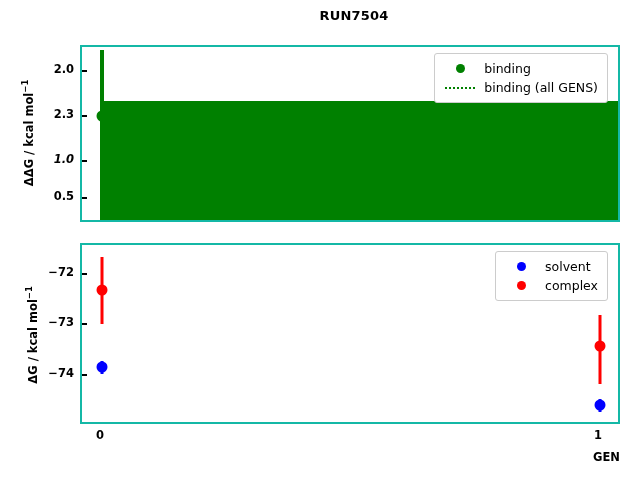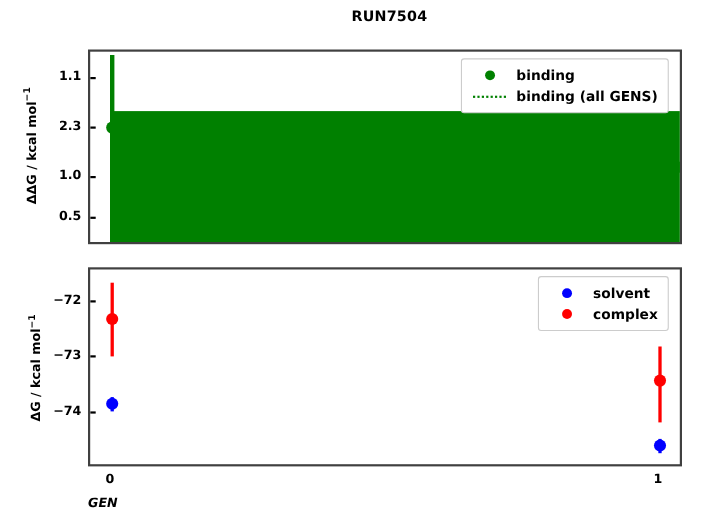--- a/index.html
+++ b/index.html
@@ -31,24 +31,23 @@
     font-size: 13px;
     font-weight: bold;
     color: #000000;
     letter-spacing: 0.2px;
     padding-left: 34px;
   }
   
   .axes {
     position: absolute;
     box-sizing: border-box;
-    border: 2px solid #404040;
+    border: 2px solid #14b8a6;
     background: #ffffff;
     overflow: hidden;
-    font-weight: bold;
   }
   #axes-top {
     left: 80px;
     top: 45px;
     width: 540px;
     height: 177px;
   }
   #axes-bottom {
     left: 80px;
     top: 243px;
@@ -93,25 +92,24 @@
     font-weight: bold;
     color: #000000;
     transform: translateX(-50%);
     white-space: nowrap;
   }
   .xlabel {
     position: absolute;
     left: 80px;
     width: 540px;
     top: 450px;
-    text-align: left;
+    text-align: right;
     font-size: 11.5px;
     font-weight: bold;
     color: #000000;
-    font-style: italic;
   }
   
   .ylabel {
     position: absolute;
     font-size: 11.5px;
     font-weight: bold;
     color: #000000;
     white-space: nowrap;
     transform-origin: 50% 50%;
     transform: rotate(-90deg);
@@ -203,23 +201,23 @@
 </style>
 </head>
 <body>
 
 <div class="figure">
 
   <div class="fig-title">RUN7504</div>
 
   <div class="ylabel" id="ylabel-top"><span>ΔΔG / kcal mol</span><sup>−1</sup></div>
 
-  <div class="ytick-wrap" style="top:69px;">1.1</div>
+  <div class="ytick-wrap" style="top:69px;">2.0</div>
   <div class="ytick-wrap" style="top:114px;">2.3</div>
-  <div class="ytick-wrap" style="top:159px;">1.0</div>
+  <div class="ytick-wrap" style="top:159px;font-style:italic;">1.0</div>
   <div class="ytick-wrap" style="top:196px;">0.5</div>
 
   <div class="axes" id="axes-top">
     <div class="plot-inner">
 
       <div class="band-green" style="left:20px; top:54px; width:518px; height:119px;"></div>
 
       <div class="spike-green" style="left:20px; top:3px; height:172px;"></div>
       <div class="spike-green" style="left:538px; top:54px; height:120px;"></div>
 

